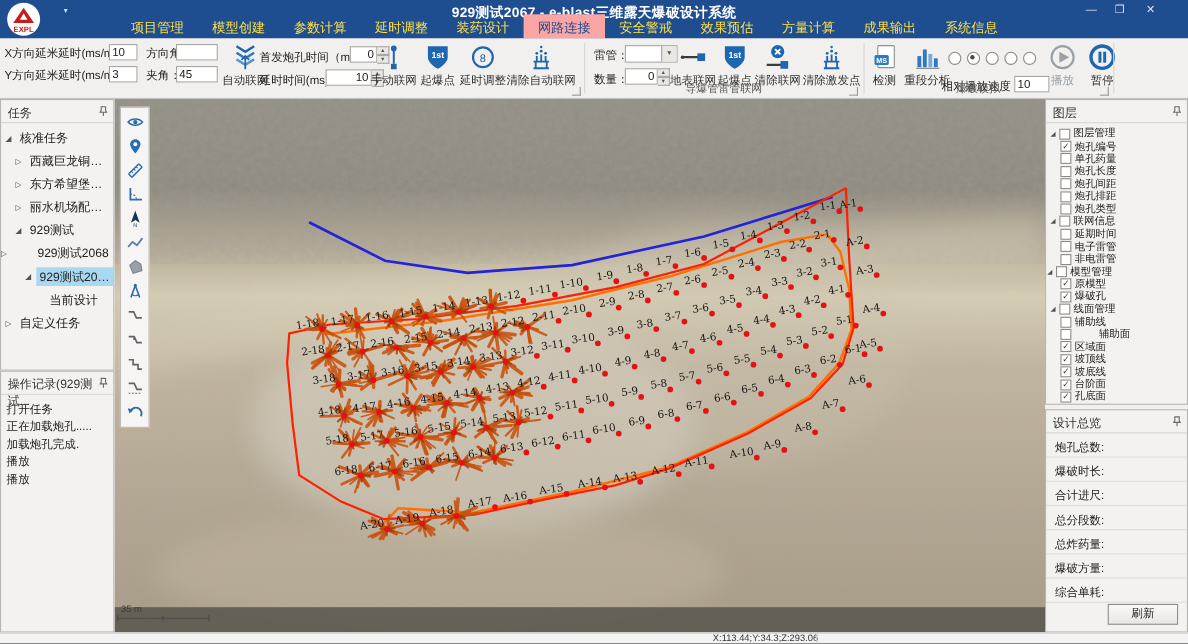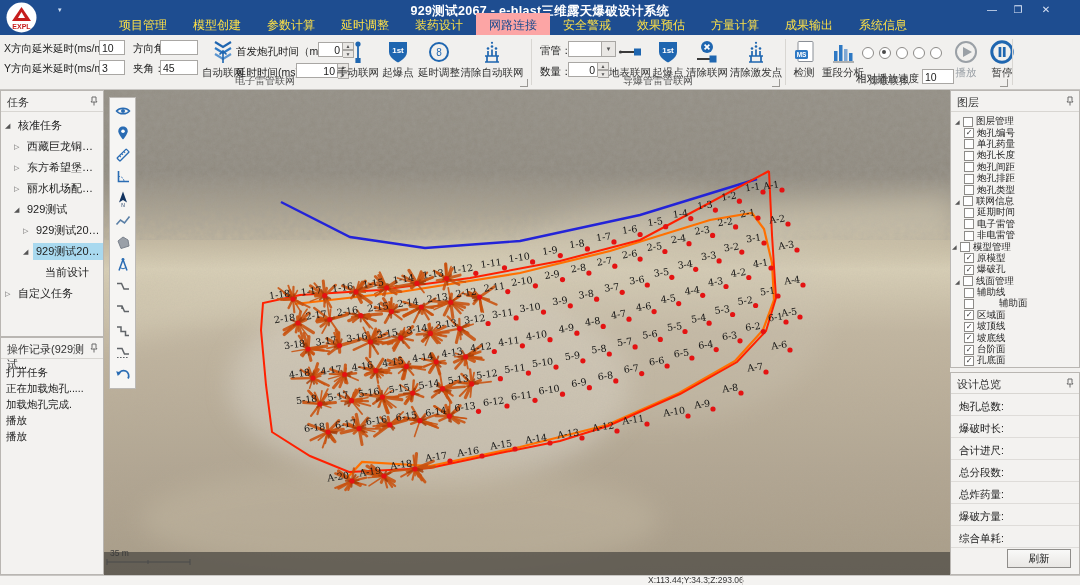--- a/index.html
+++ b/index.html
@@ -170,21 +170,20 @@
     <div class="rb-btn" style="left:458px;width:68px">
       <svg width="26" height="26" viewBox="0 0 26 26">
         <path d="M6 23 H20 M8 23 V17 M18 23 V17 M6 17 H20 M9 17 V12 M13 17 V10.5 M17 17 V12" fill="none" stroke="#1f66b0" stroke-width="1.7"></path>
         <circle cx="9" cy="9.5" r="1.3" fill="#1f66b0"></circle>
           <circle cx="13" cy="7.5" r="1.3" fill="#1f66b0"></circle>
         <circle cx="17" cy="9.5" r="1.3" fill="#1f66b0"></circle>
           <circle cx="13" cy="3.8" r="1.1" fill="#1f66b0"></circle>
       </svg>
       <span class="cap">清除自动联网</span>
     </div>
-    <div class="rgroup-label" style="left:0;width:530px">电子雷管联网</div>
     <span class="launcher" style="left:520px;top:44px"></span>
     <div class="rsep" style="left:531px"></div>
 
     <span class="rlabel" style="left:540px;top:9px">雷管：</span>
     <div class="ddl" style="left:568px;top:6px;width:48px">
         <span class="dbtn">▼</span>
       </div>
     <span class="rlabel" style="left:540px;top:30px">数量：</span>
     <div class="spinbox" style="left:568px;top:27px">
       <input style="width: 30px;" value="0">
@@ -1523,21 +1522,21 @@
           <span class="lbl">东方希望堡石灰石</span>
         </div>
         <div class="tree-row" style="padding-left: 13px;">
           <span class="arrow">▷</span>
           <span class="lbl">丽水机场配套工程项...</span>
         </div>
         <div class="tree-row" style="padding-left: 13px;">
           <span class="arrow">◢</span>
           <span class="lbl">929测试</span>
         </div>
-        <div class="tree-row" style="padding-left: 22px;">
+        <div class="tree-row" style=" gap: 20px;">
           <span class="arrow">▷</span>
           <span class="lbl">929测试2068</span>
         </div>
         <div class="tree-row selected" style="padding-left: 22px;">
           <span class="arrow">◢</span>
           <span class="lbl">929测试2067</span>
         </div>
         <div class="tree-row" style="padding-left: 31px;">
           <span class="arrow"></span>
           <span class="lbl">当前设计</span>

